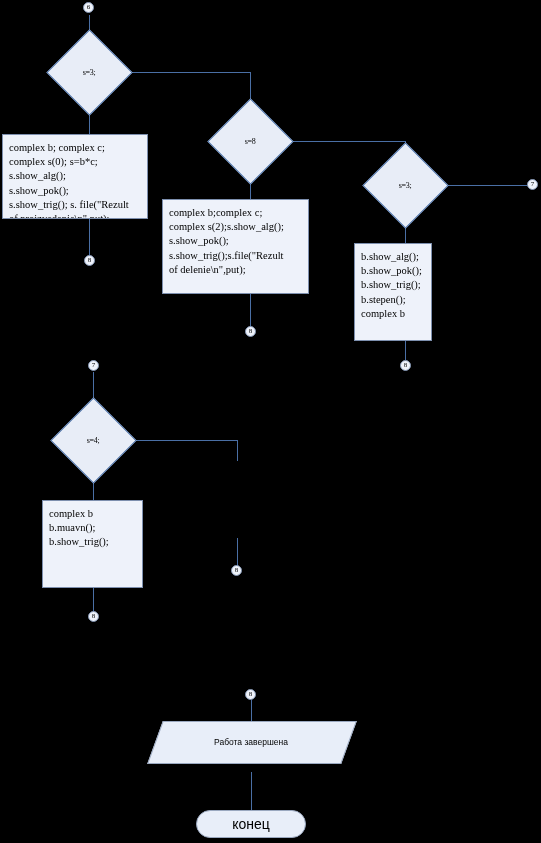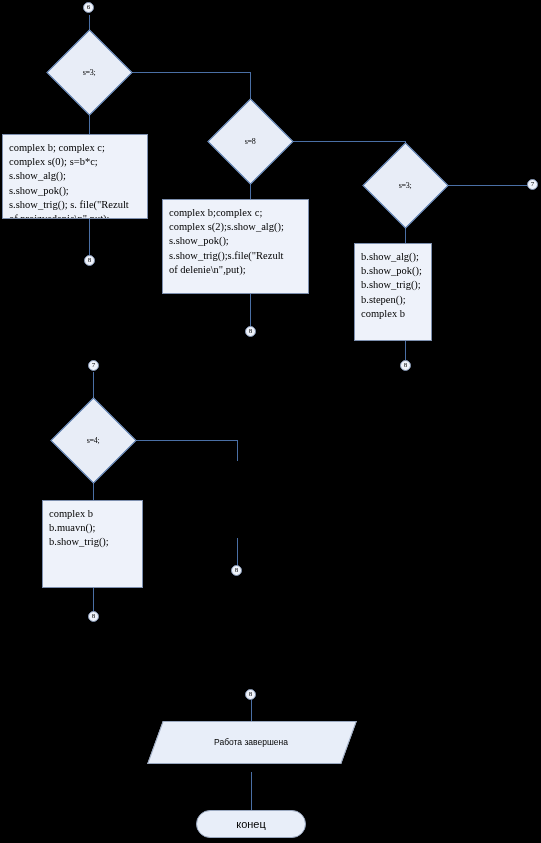--- a/index.html
+++ b/index.html
@@ -80,21 +80,21 @@
     white-space: nowrap;
   }
   
   .terminator {
     background: #e8eef9;
     border: 1px solid #9aa8c0;
     border-radius: 14px;
     display: flex;
     align-items: center;
     justify-content: center;
-    font-size: 11px;
+    font-size: 14px;
     font-family: "Liberation Sans", sans-serif;
     color: #000000;
   }
   
   .connector {
     background: #eef2fa;
     border: 1px solid #8496b4;
     border-radius: 50%;
     width: 11px;
     height: 11px;

